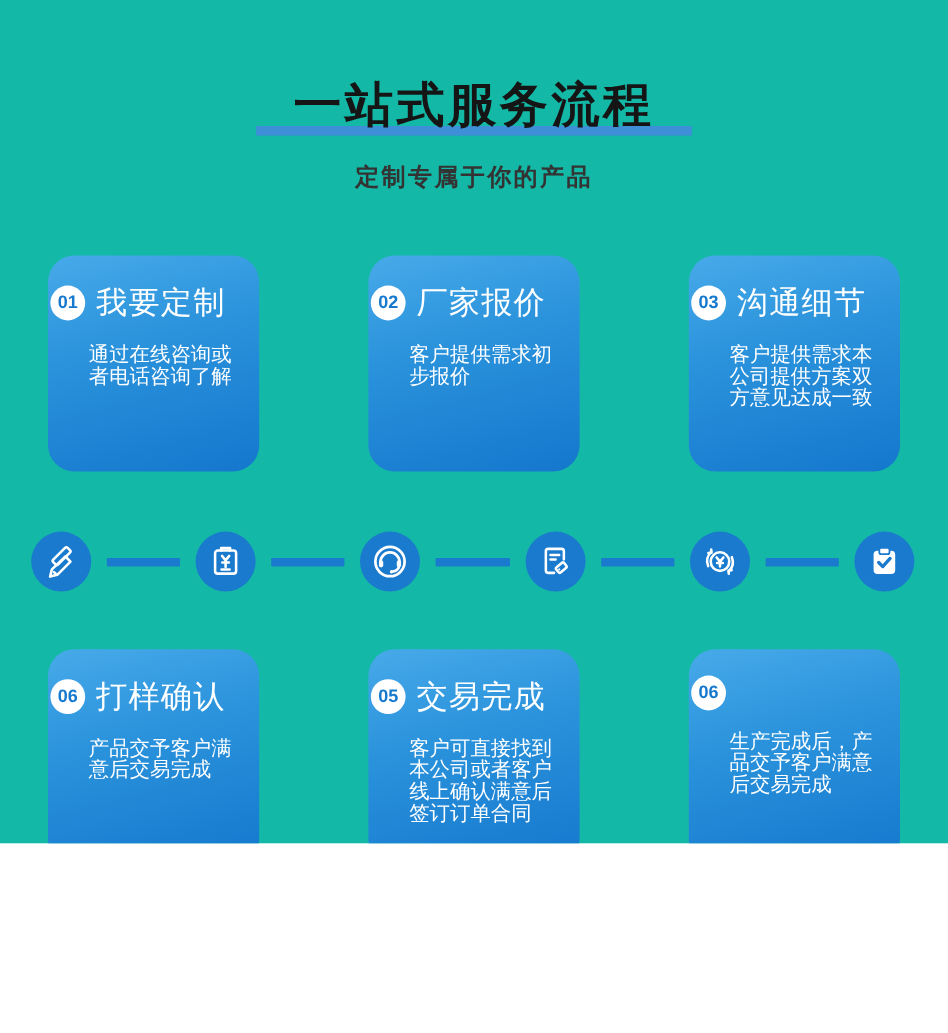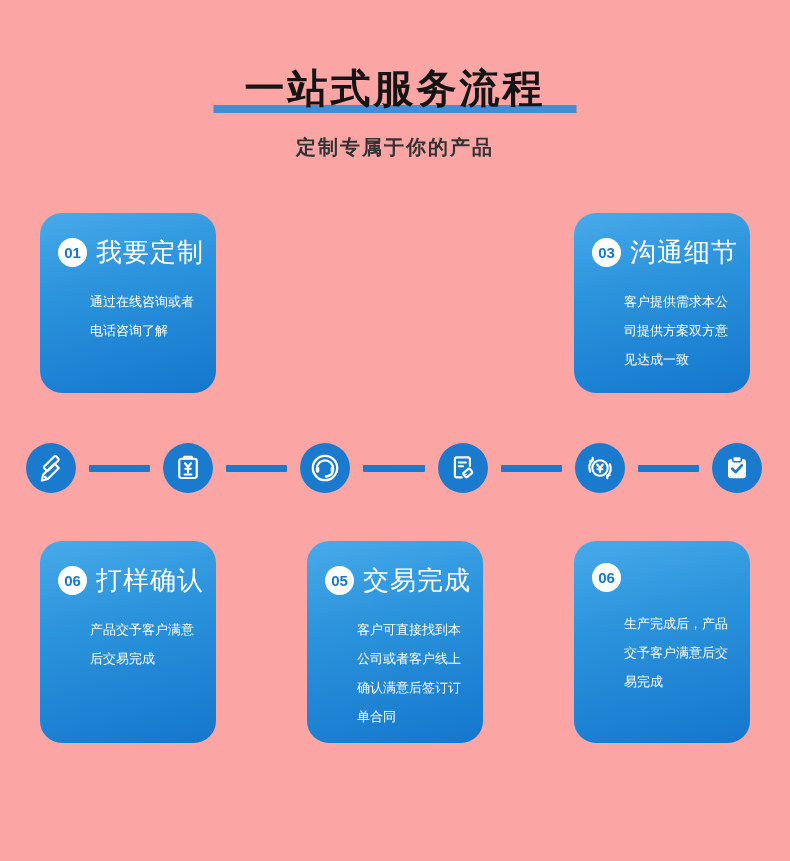--- a/index.html
+++ b/index.html
@@ -1,17 +1,17 @@
 <!DOCTYPE html>
 <html><head>
 <meta charset="utf-8">
 <style>
   html,body{margin:0;padding:0;background:#ffffff;}
   .page{
-    width:790px;height:861px;margin:0 auto;background:#fca5a5;
+    width:790px;height:703px;margin:0 auto;background:#14b8a6;
     font-family:"Liberation Sans","DejaVu Sans",sans-serif;
     overflow:hidden;position:relative;box-sizing:border-box;
   }
   
   .header{padding-top:66px;text-align:center;}
   .title-wrap{position:relative;display:inline-block;}
   .page-title{
     position:relative;z-index:1;margin:0;font-size:40px;font-weight:bold;
     color:#151515;letter-spacing:3px;line-height:1.1;
   }
@@ -26,34 +26,34 @@
   .cards-row{
     display:flex;justify-content:space-between;align-items:stretch;
     padding:0 40px;
   }
   .row-top{margin-top:52px;}
   .row-bottom{margin-top:48px;}
   .step-card{
     width:176px;min-height:180px;box-sizing:border-box;
     border-radius:22px;
     background:linear-gradient(165deg,#47aae9 0%,#2b93dc 40%,#1477cd 100%);
-    color:#ffffff;padding:22px 14px 12px 18px;
+    color:#ffffff;padding:22px 14px 12px 2px;
   }
   .card-head{display:flex;align-items:center;}
   .badge{
     width:29px;height:29px;border-radius:50%;background:#ffffff;flex:none;
     color:#1779cd;font-size:15px;font-weight:bold;
     display:flex;align-items:center;justify-content:center;letter-spacing:0;
   }
   .card-title{
     margin:0 0 0 9px;font-size:26px;font-weight:normal;color:#ffffff;
     letter-spacing:1px;white-space:nowrap;
   }
   .card-desc{
-    margin:17px 6px 0 32px;font-size:13px;line-height:29px;color:#ffffff;
+    margin:17px 6px 0 32px;font-size:17px;line-height:18px;color:#ffffff;
     word-break:break-all;text-align:left;
   }
   
   .icon-row{
     display:flex;align-items:center;margin-top:50px;
     padding-left:26px;padding-right:28px;
   }
   .icon-circle{
     width:50px;height:50px;border-radius:50%;background:#1a7ace;flex:none;
     display:flex;align-items:center;justify-content:center;
@@ -77,20 +77,27 @@
   <div class="cards-row row-top">
 
     <div class="step-card">
       <div class="card-head">
         <span class="badge">01</span>
         <h2 class="card-title">我要定制</h2>
       </div>
       <p class="card-desc">通过在线咨询或者电话咨询了解</p>
     </div>
 
+    <div class="step-card">
+      <div class="card-head">
+        <span class="badge">02</span>
+        <h2 class="card-title">厂家报价</h2>
+      </div>
+      <p class="card-desc">客户提供需求初步报价</p>
+    </div>
 
     <div class="step-card">
       <div class="card-head">
         <span class="badge">03</span>
         <h2 class="card-title">沟通细节</h2>
       </div>
       <p class="card-desc">客户提供需求本公司提供方案双方意见达成一致</p>
     </div>
 
   </div>

